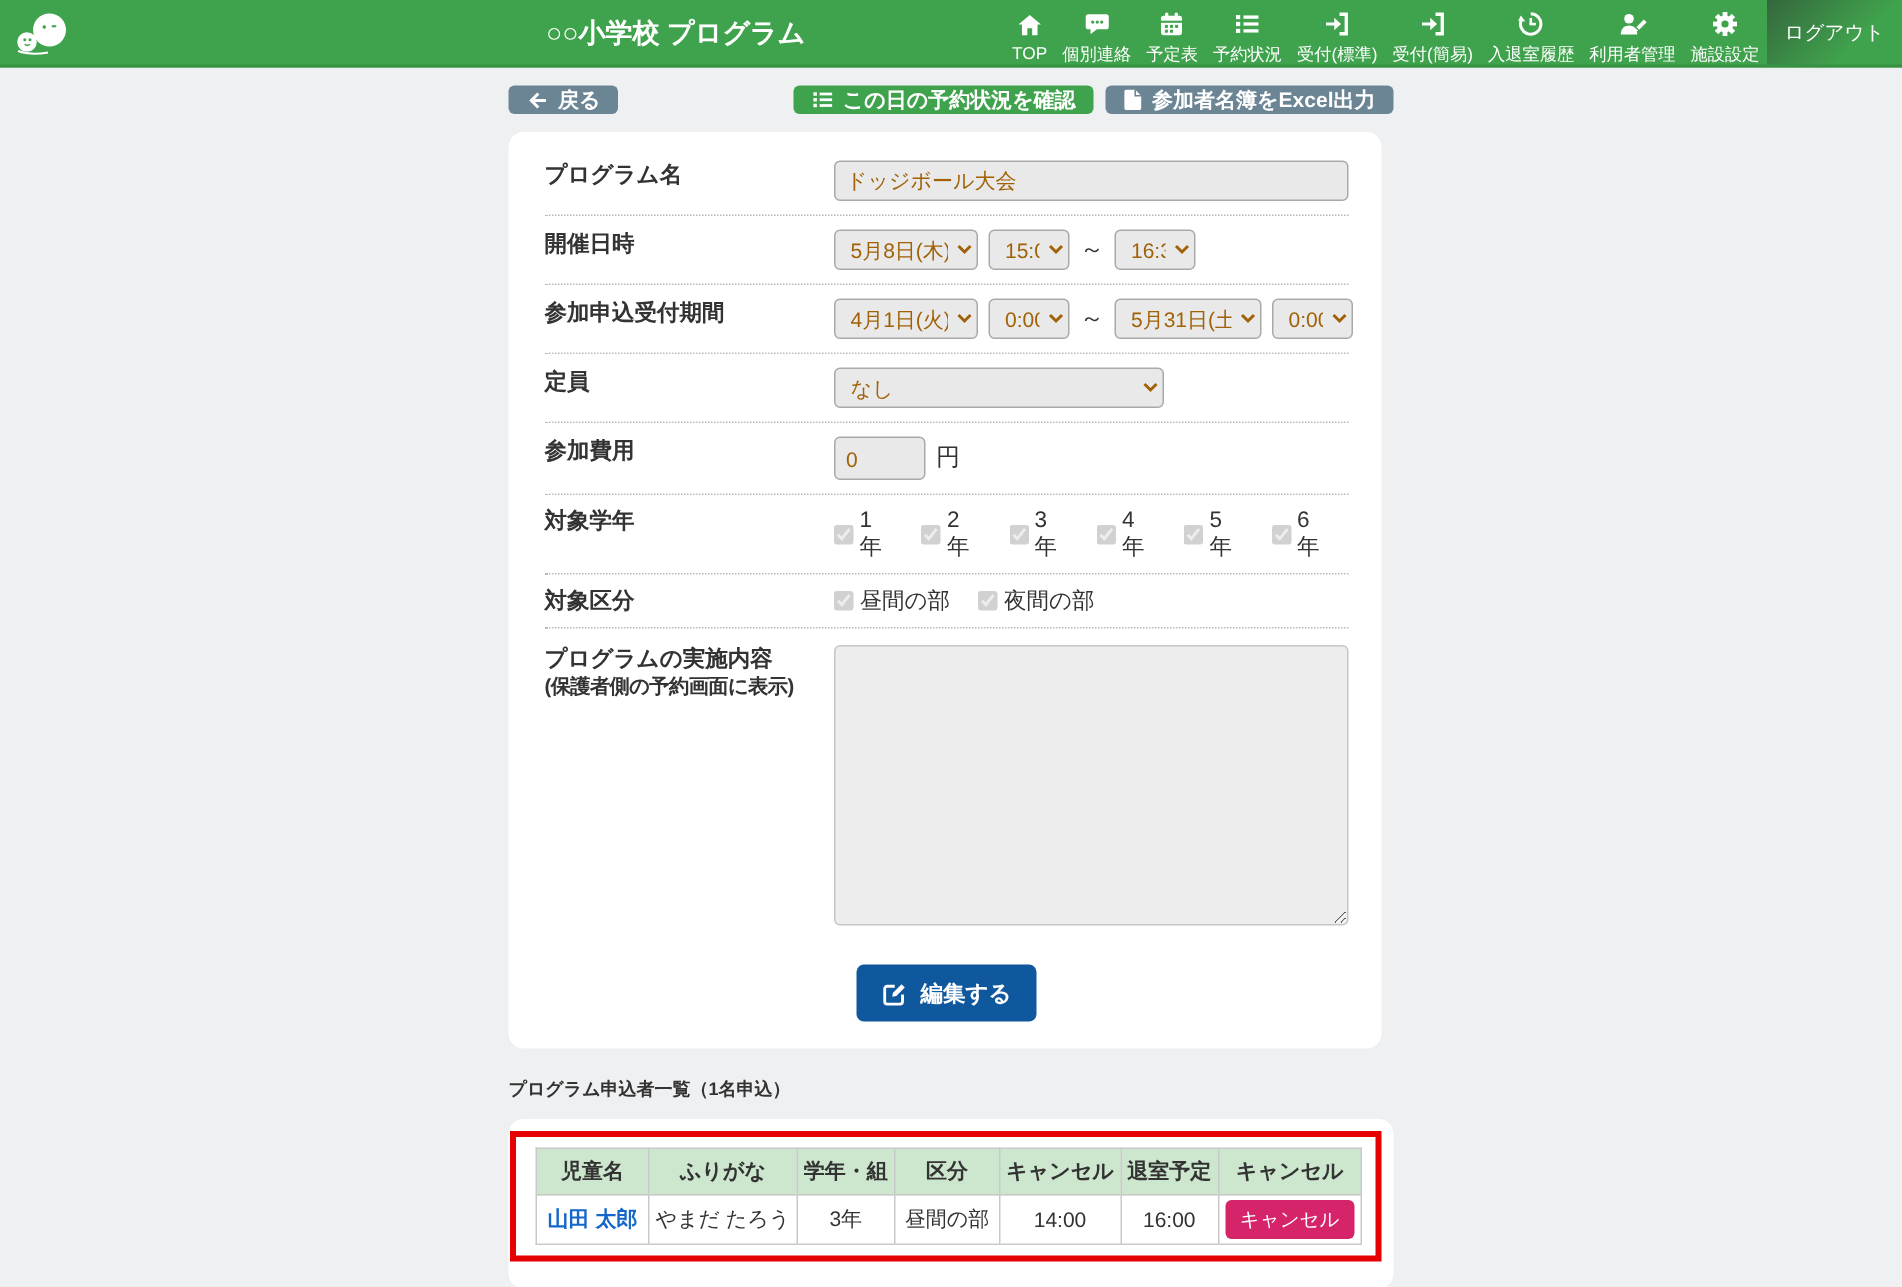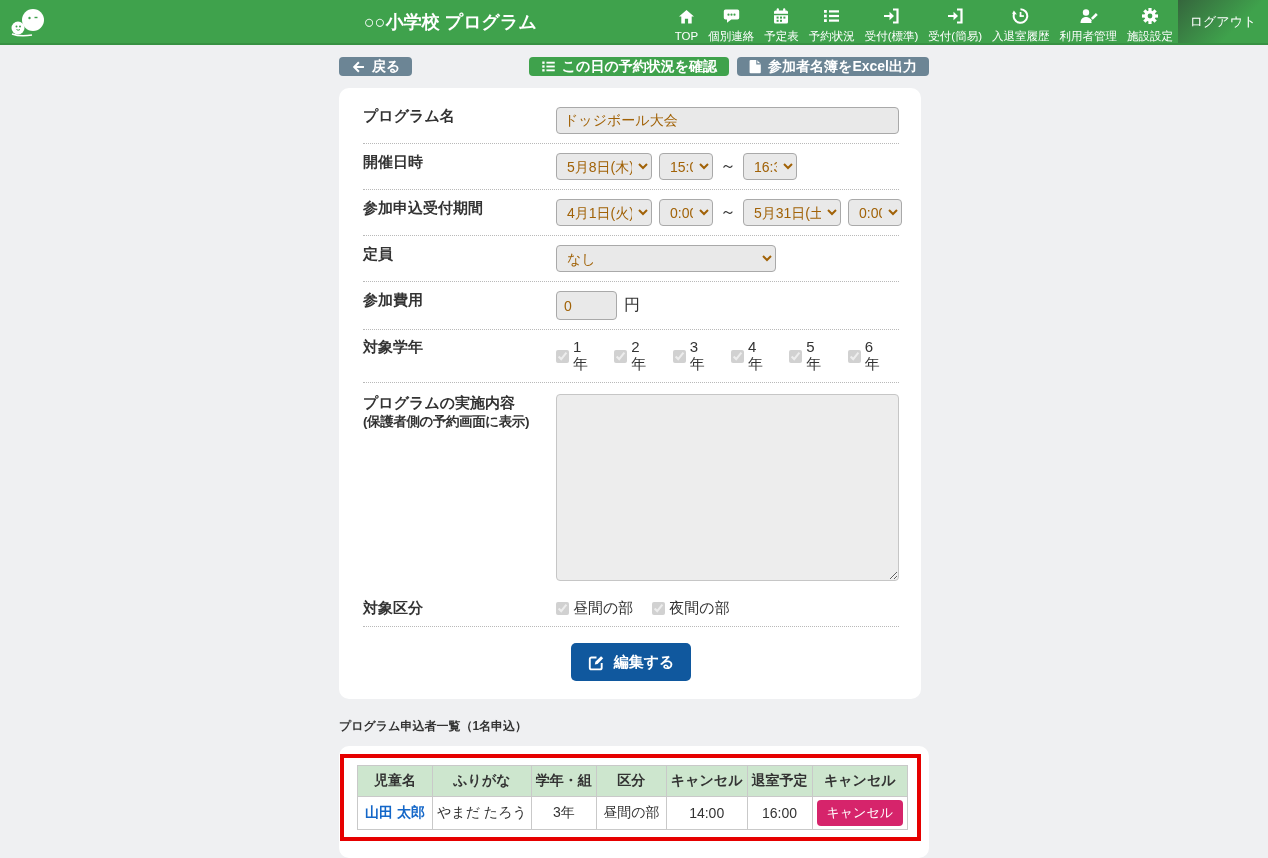--- a/index.html
+++ b/index.html
@@ -483,41 +483,41 @@
             <input type="checkbox" checked="" disabled="" style="">
               <span>5年</span>
           </label>
           <label class="check-item">
             <input type="checkbox" checked="" disabled="" style="">
               <span>6年</span>
           </label>
         </div>
       </div>
 
+      <div class="form-row check-row">
+        <div class="form-label">対象区分</div>
+        <div class="form-content check-group narrow">
+          <label class="check-item">
+            <input type="checkbox" checked="" disabled="" style="">
+              <span>昼間の部</span>
+          </label>
+          <label class="check-item">
+            <input type="checkbox" checked="" disabled="" style="">
+              <span>夜間の部</span>
+          </label>
+        </div>
+      </div>
+
       <div class="form-row desc-row">
         <div class="form-label">
           <span>プログラムの実施内容</span>
           <span class="sub">(保護者側の予約画面に表示)</span>
         </div>
         <div class="form-content">
           <textarea class="desc-textarea" readonly="" style=""></textarea>
-        </div>
-      </div>
-
-      <div class="form-row check-row">
-        <div class="form-label">対象区分</div>
-        <div class="form-content check-group narrow">
-          <label class="check-item">
-            <input type="checkbox" checked="" disabled="" style="">
-              <span>昼間の部</span>
-          </label>
-          <label class="check-item">
-            <input type="checkbox" checked="" disabled="" style="">
-              <span>夜間の部</span>
-          </label>
         </div>
       </div>
 
       <div class="edit-area">
         <button class="btn btn-edit">
           <span>
             <svg width="17" height="17" viewBox="0 0 18 18">
               <path d="M14.5 9.5 v5 a1.8 1.8 0 0 1 -1.8 1.8 h-9 A1.8 1.8 0 0 1 1.9 14.5 v-9 A1.8 1.8 0 0 1 3.7 3.7 H9" stroke="#fff" stroke-width="2" fill="none"></path>
               <g fill="#fff">
                   <polygon points="7.2,11.2 7.8,8.3 13.8,2.3 16.1,4.6 10.1,10.6"></polygon>

